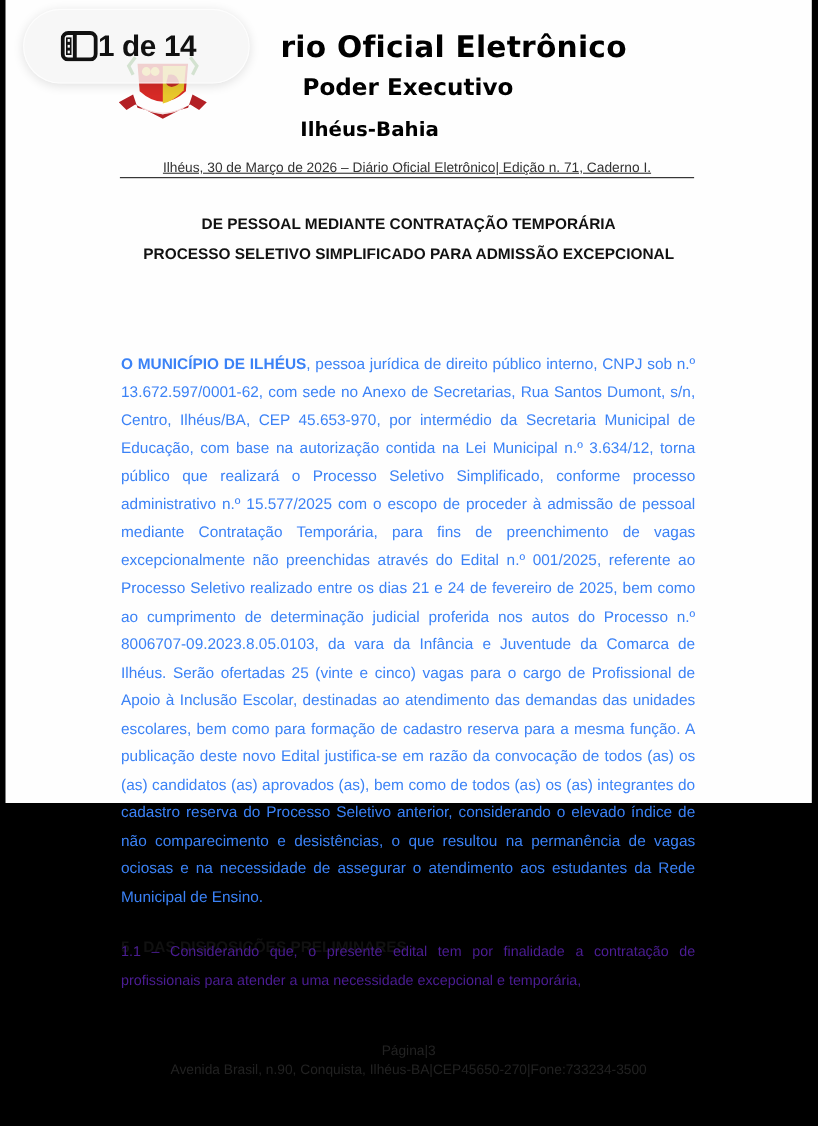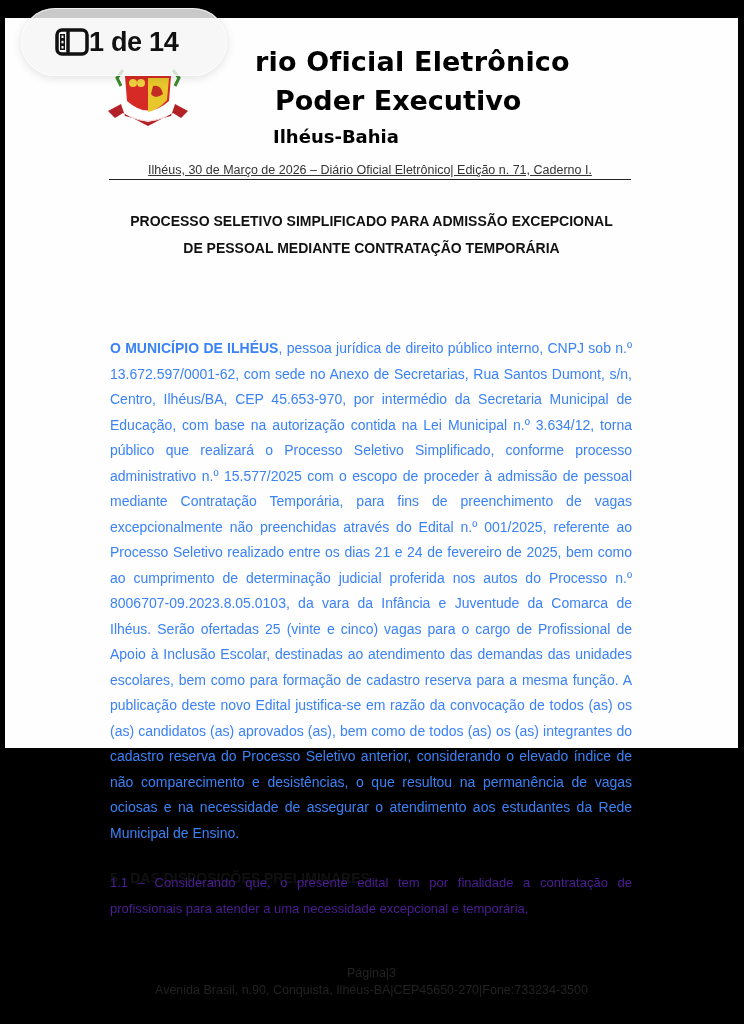--- a/index.html
+++ b/index.html
@@ -2,33 +2,32 @@
 <html><head>
 <meta charset="utf-8">
 <style>
   * { box-sizing: border-box; margin: 0; padding: 0; }
   html, body { width: 744px; height: 1024px; background: #000; overflow: hidden; }
   body { position: relative; font-family: "Liberation Sans", sans-serif; color: #111; }
 
   .page {
     position: absolute; left: 5px; top: 0; width: 733px; height: 730px;
     background: #fefefe;
-    margin-top: 18px;
   }
 
   
   .crest {
     position: absolute; left: 98px; top: 38px; width: 90px; height: 72px;
   }
   .masthead {
     position: absolute; left: 0; top: 28px; width: 733px; text-align: center;
     font-family: "DejaVu Sans", sans-serif; font-weight: bold; color: #000;
   }
   .masthead .l1 { position: absolute; left: 250px; top: 0; font-size: 27px; white-space: nowrap; letter-spacing: 0.2px; }
-  .masthead .l2 { position: absolute; left: 270px; top: 39px; font-size: 27px; white-space: nowrap; }
+  .masthead .l2 { position: absolute; left: 270px; top: 39px; font-size: 21px; white-space: nowrap; }
   .masthead .l3 { position: absolute; left: 268px; top: 80px; font-size: 18px; white-space: nowrap; }
   .dateline {
     position: absolute; left: 104px; top: 145px; width: 522px;
     font-size: 12.5px; color: #333; text-align: center;
     text-decoration: underline; border-bottom: 1.5px solid #222; padding-bottom: 2px;
     white-space: nowrap;
   }
 
   
   .title-block { position: absolute; left: 0; top: 190px; width: 733px; text-align: center; font-weight: bold; font-size: 14px; color: #111; }
@@ -79,22 +78,22 @@
 
   <div class="masthead">
     <div class="l1">rio Oficial Eletrônico</div>
     <div class="l2">Poder Executivo</div>
     <div class="l3">Ilhéus-Bahia</div>
   </div>
 
   <div class="dateline">Ilhéus, 30 de Março de 2026 – Diário Oficial Eletrônico| Edição n. 71, Caderno I.</div>
 
   <div class="title-block">
+    <div>DE PESSOAL MEDIANTE CONTRATAÇÃO TEMPORÁRIA</div>
     <div>PROCESSO SELETIVO SIMPLIFICADO PARA ADMISSÃO EXCEPCIONAL</div>
-    <div>DE PESSOAL MEDIANTE CONTRATAÇÃO TEMPORÁRIA</div>
   </div>
 
   <div class="body-text"><b>O MUNICÍPIO DE ILHÉUS</b><span>, pessoa jurídica de direito público interno, CNPJ sob n.º 13.672.597/0001-62, com sede no Anexo de Secretarias, Rua Santos Dumont, s/n, Centro, Ilhéus/BA, CEP 45.653-970, por intermédio da Secretaria Municipal de Educação, com base na autorização contida na Lei Municipal n.º 3.634/12, torna público que realizará o Processo Seletivo Simplificado, conforme processo administrativo n.º 15.577/2025 com o escopo de proceder à admissão de pessoal mediante Contratação Temporária, para fins de preenchimento de vagas excepcionalmente não preenchidas através do Edital n.º 001/2025, referente ao Processo Seletivo realizado entre os dias 21 e 24 de fevereiro de 2025, bem como ao cumprimento de determinação judicial proferida nos autos do Processo n.º 8006707-09.2023.8.05.0103, da vara da Infância e Juventude da Comarca de Ilhéus.  Serão ofertadas 25 (vinte e cinco) vagas para o cargo de Profissional de Apoio à Inclusão Escolar, destinadas ao atendimento das demandas das unidades escolares, bem como para formação de cadastro reserva para a mesma função. A publicação deste novo Edital justifica-se em razão da convocação de todos (as) os (as) candidatos (as) aprovados (as), bem como de todos (as) os (as) integrantes do cadastro reserva do Processo Seletivo anterior, considerando o elevado índice de não comparecimento e desistências, o que resultou na permanência de vagas ociosas e na necessidade de assegurar o atendimento aos estudantes da Rede Municipal de Ensino.</span></div>
 
   <div class="section-h">5 - DAS DISPOSIÇÕES PRELIMINARES</div>
   <div class="section-p">1.1 – Considerando que, o presente edital tem por finalidade a contratação de profissionais para atender a uma necessidade excepcional e temporária,</div>
 
   <div class="footer">
     <div>Página|3</div>
     <div>Avenida Brasil, n.90, Conquista, Ilhéus-BA|CEP45650-270|Fone:733234-3500</div>

